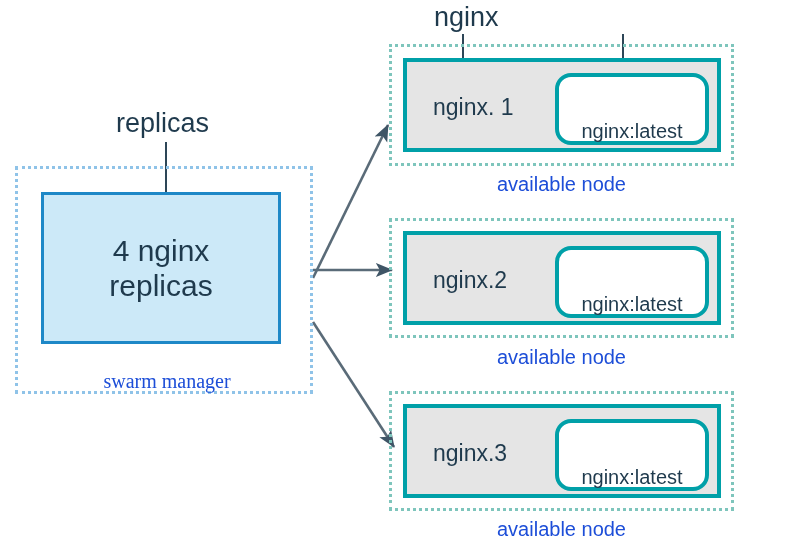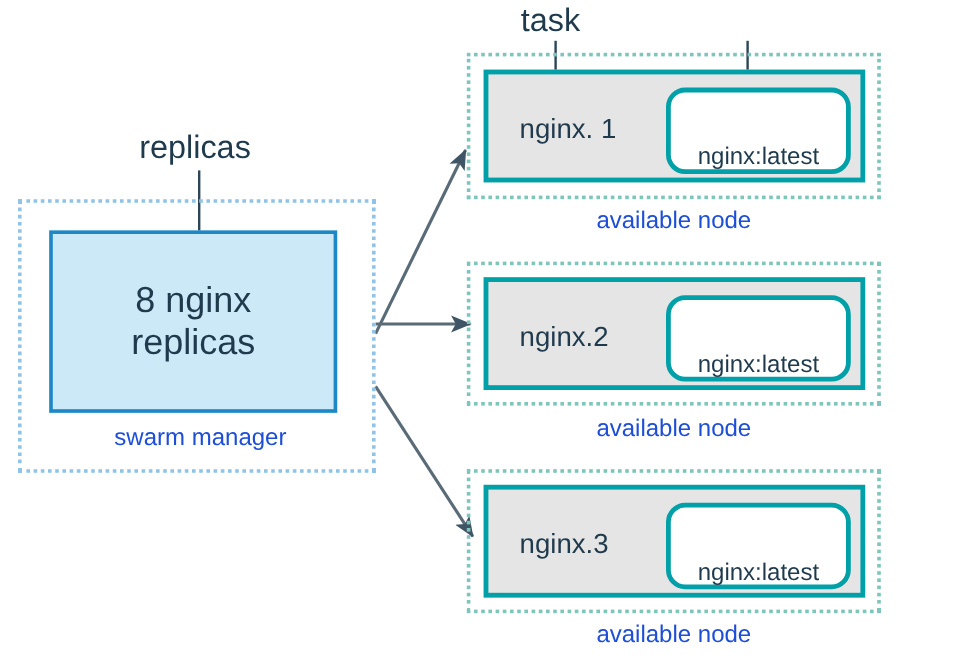--- a/index.html
+++ b/index.html
@@ -110,41 +110,41 @@
   }
 </style>
 </head>
 <body>
 
 <div id="canvas">
 
   <div class="label-callout" style="left:116px; top:110px;">replicas</div>
   <div class="leader-line" style="left:165px; top:142px; height:92px;"></div>
 
-  <div class="label-callout" style="left:434px; top:4px;">task</div>
+  <div class="label-callout" style="left:434px; top:4px;">nginx</div>
   <div class="leader-line" style="left:462px; top:34px; height:48px;"></div>
 
   <div class="leader-line" style="left:622px; top:34px; height:52px;"></div>
 
   <svg id="arrow-layer" viewBox="0 0 800 552">
     <defs>
       <marker id="arrowhead" markerWidth="7" markerHeight="7" refX="6.2" refY="3.1" orient="auto" markerUnits="strokeWidth">
         <path d="M0,0.4 L6.6,3.1 L0,5.8 L1.5,3.1 Z" fill="#3f5566"></path>
       </marker>
     </defs>
     <line x1="313" y1="278" x2="388" y2="125" stroke="#5a6b78" stroke-width="2.6" marker-end="url(#arrowhead)"></line>
     <line x1="313" y1="270" x2="392" y2="270" stroke="#5a6b78" stroke-width="2.6" marker-end="url(#arrowhead)"></line>
     <line x1="313" y1="322" x2="394" y2="447" stroke="#5a6b78" stroke-width="2.6" marker-end="url(#arrowhead)"></line>
   </svg>
 
   <div class="swarm-zone" style="left:15px; top:166px; width:298px; height:228px;">
-    <div class="zone-caption" style="left:0; top:186px; width:298px;">swarm manager</div>
+    <div class="zone-caption" style="left:0; top:202px; width:298px;font-family:Liberation Serif, serif;">swarm manager</div>
   </div>
   <div class="service-box" style="left:41px; top:192px; width:240px; height:152px;">
-    <div class="service-text">8 nginx
+    <div class="service-text">4 nginx
 replicas</div>
   </div>
 
   <div class="node-zone" style="left:389px; top:44px; width:345px; height:122px;"></div>
   <div class="zone-caption" style="left:389px; top:174px; width:345px;">available node</div>
   <div class="task-box" style="left:403px; top:58px; width:318px; height:94px;">
     <div class="task-label" style="left:26px; top:34px;">nginx. 1</div>
     <div class="container-box" style="left:148px; top:11px; width:154px; height:72px;">
       <div class="container-label">nginx:latest</div>
     </div>

